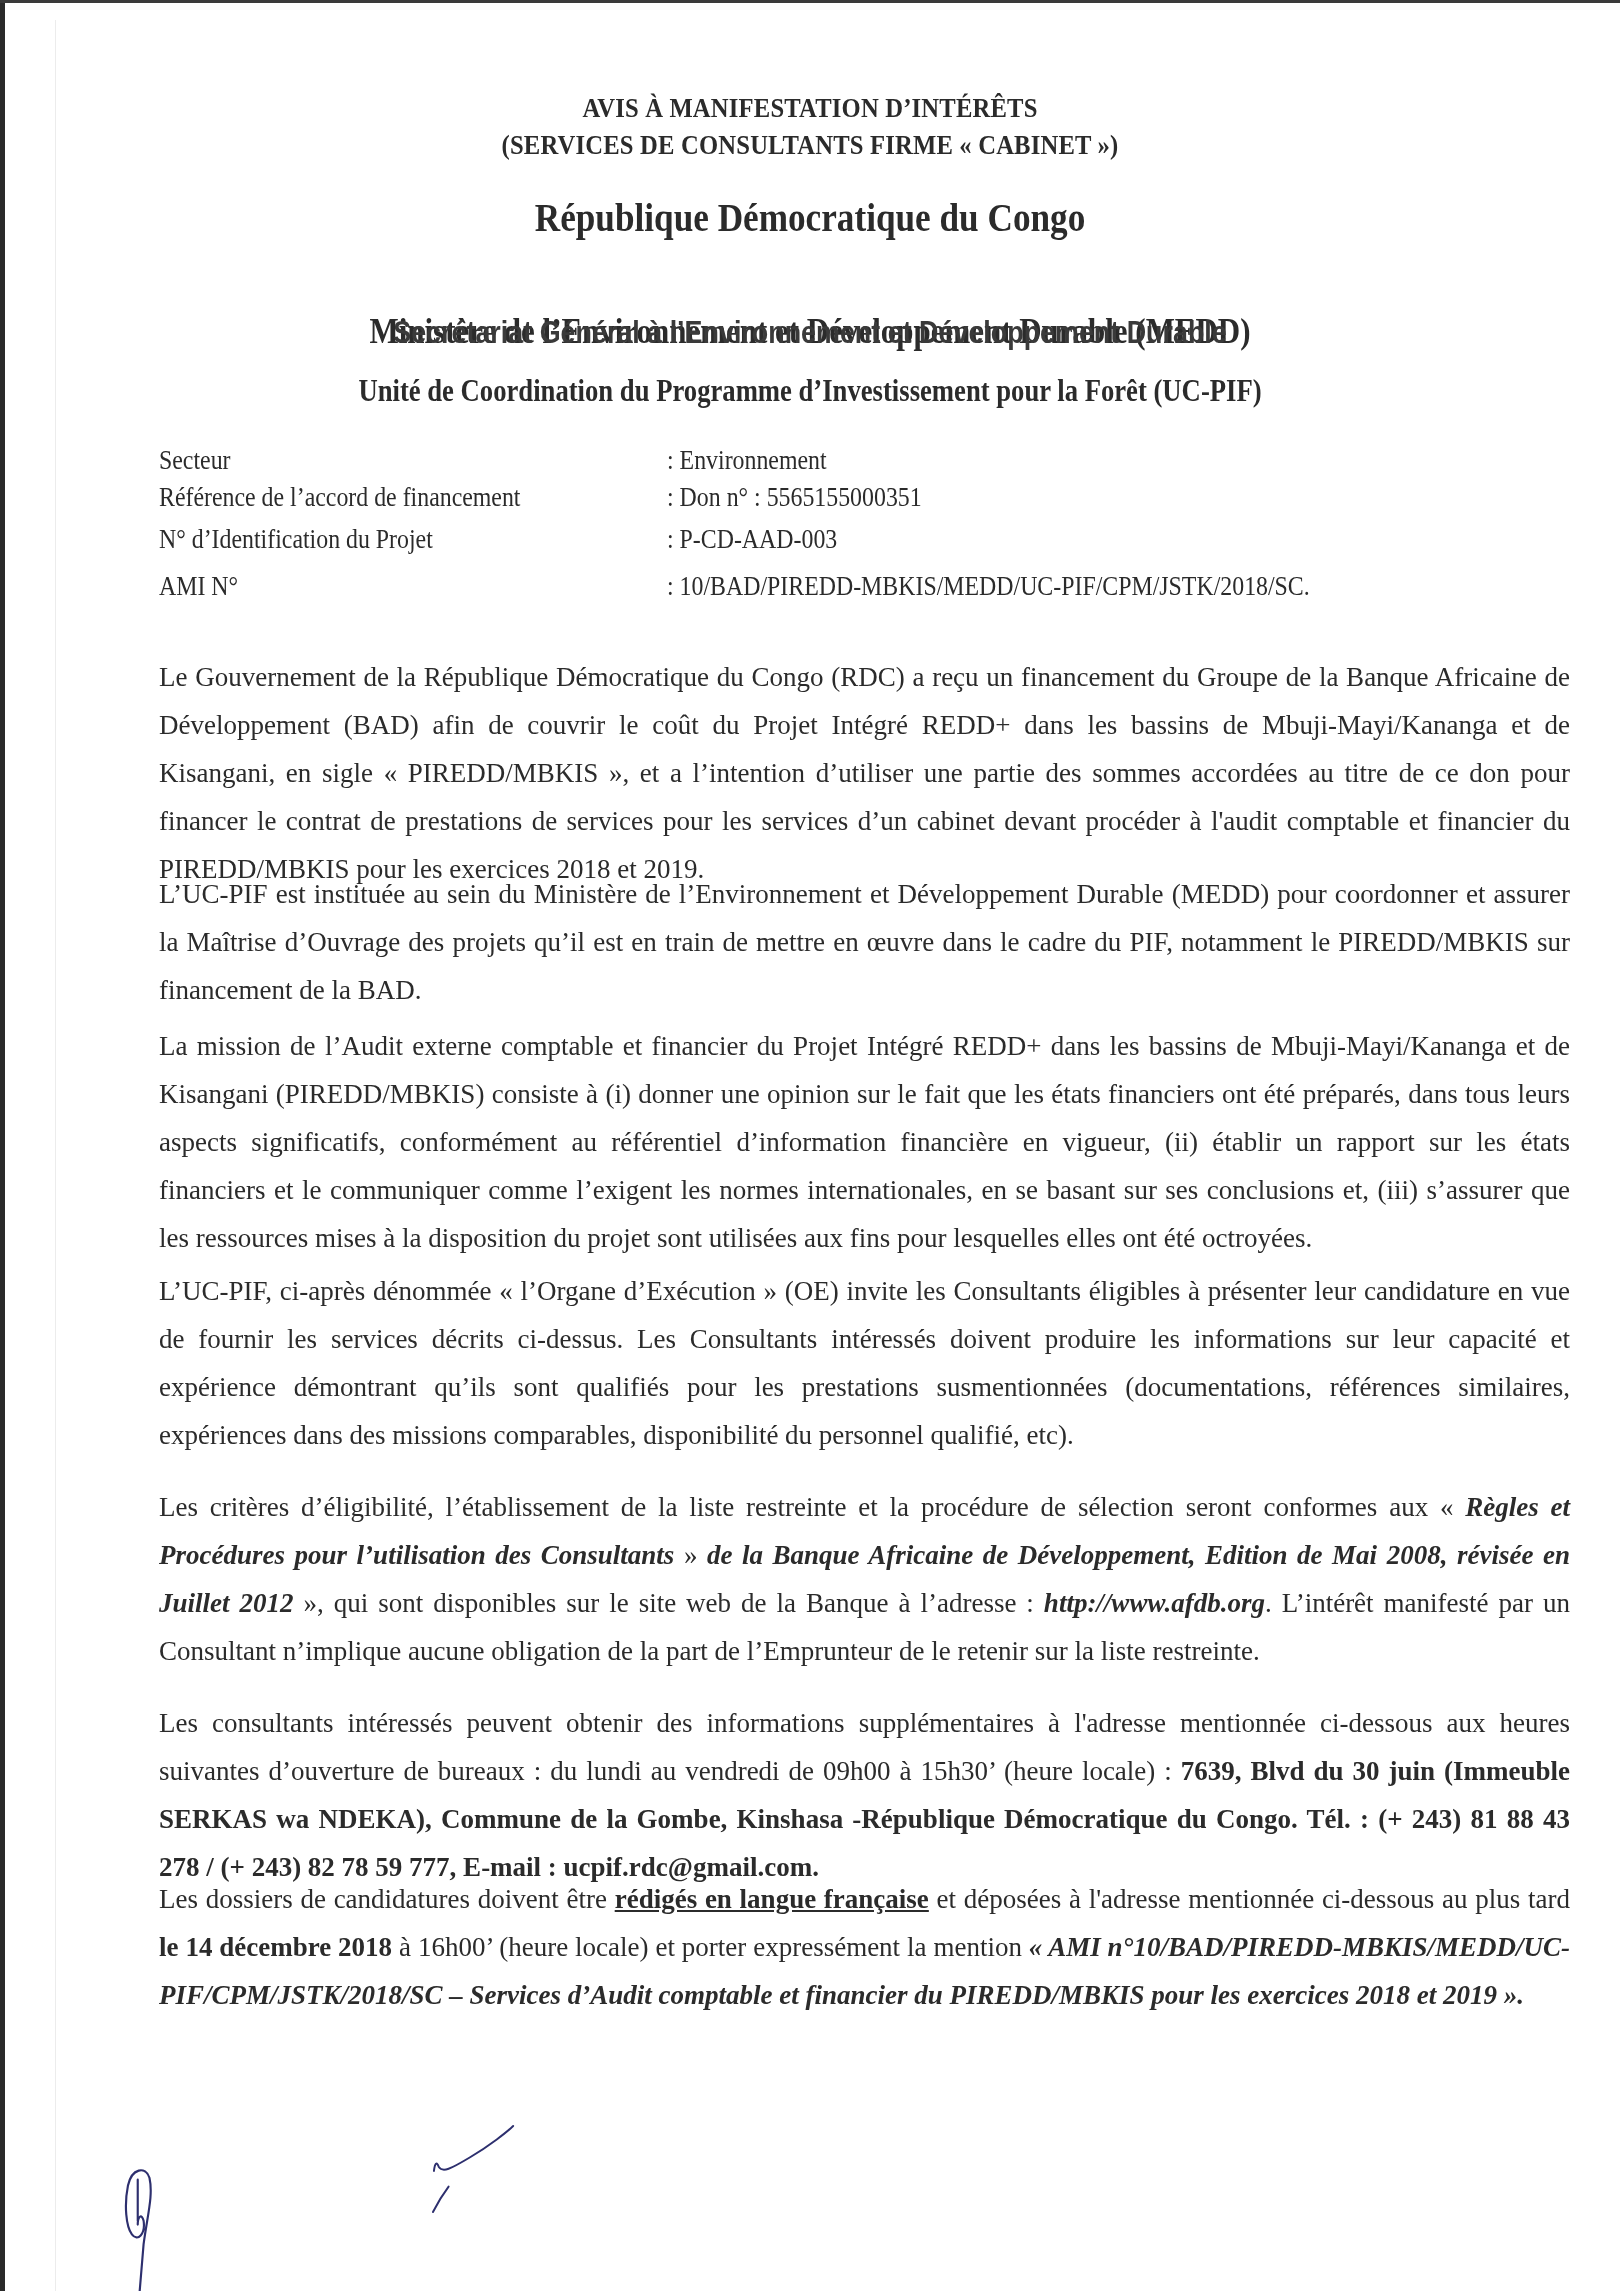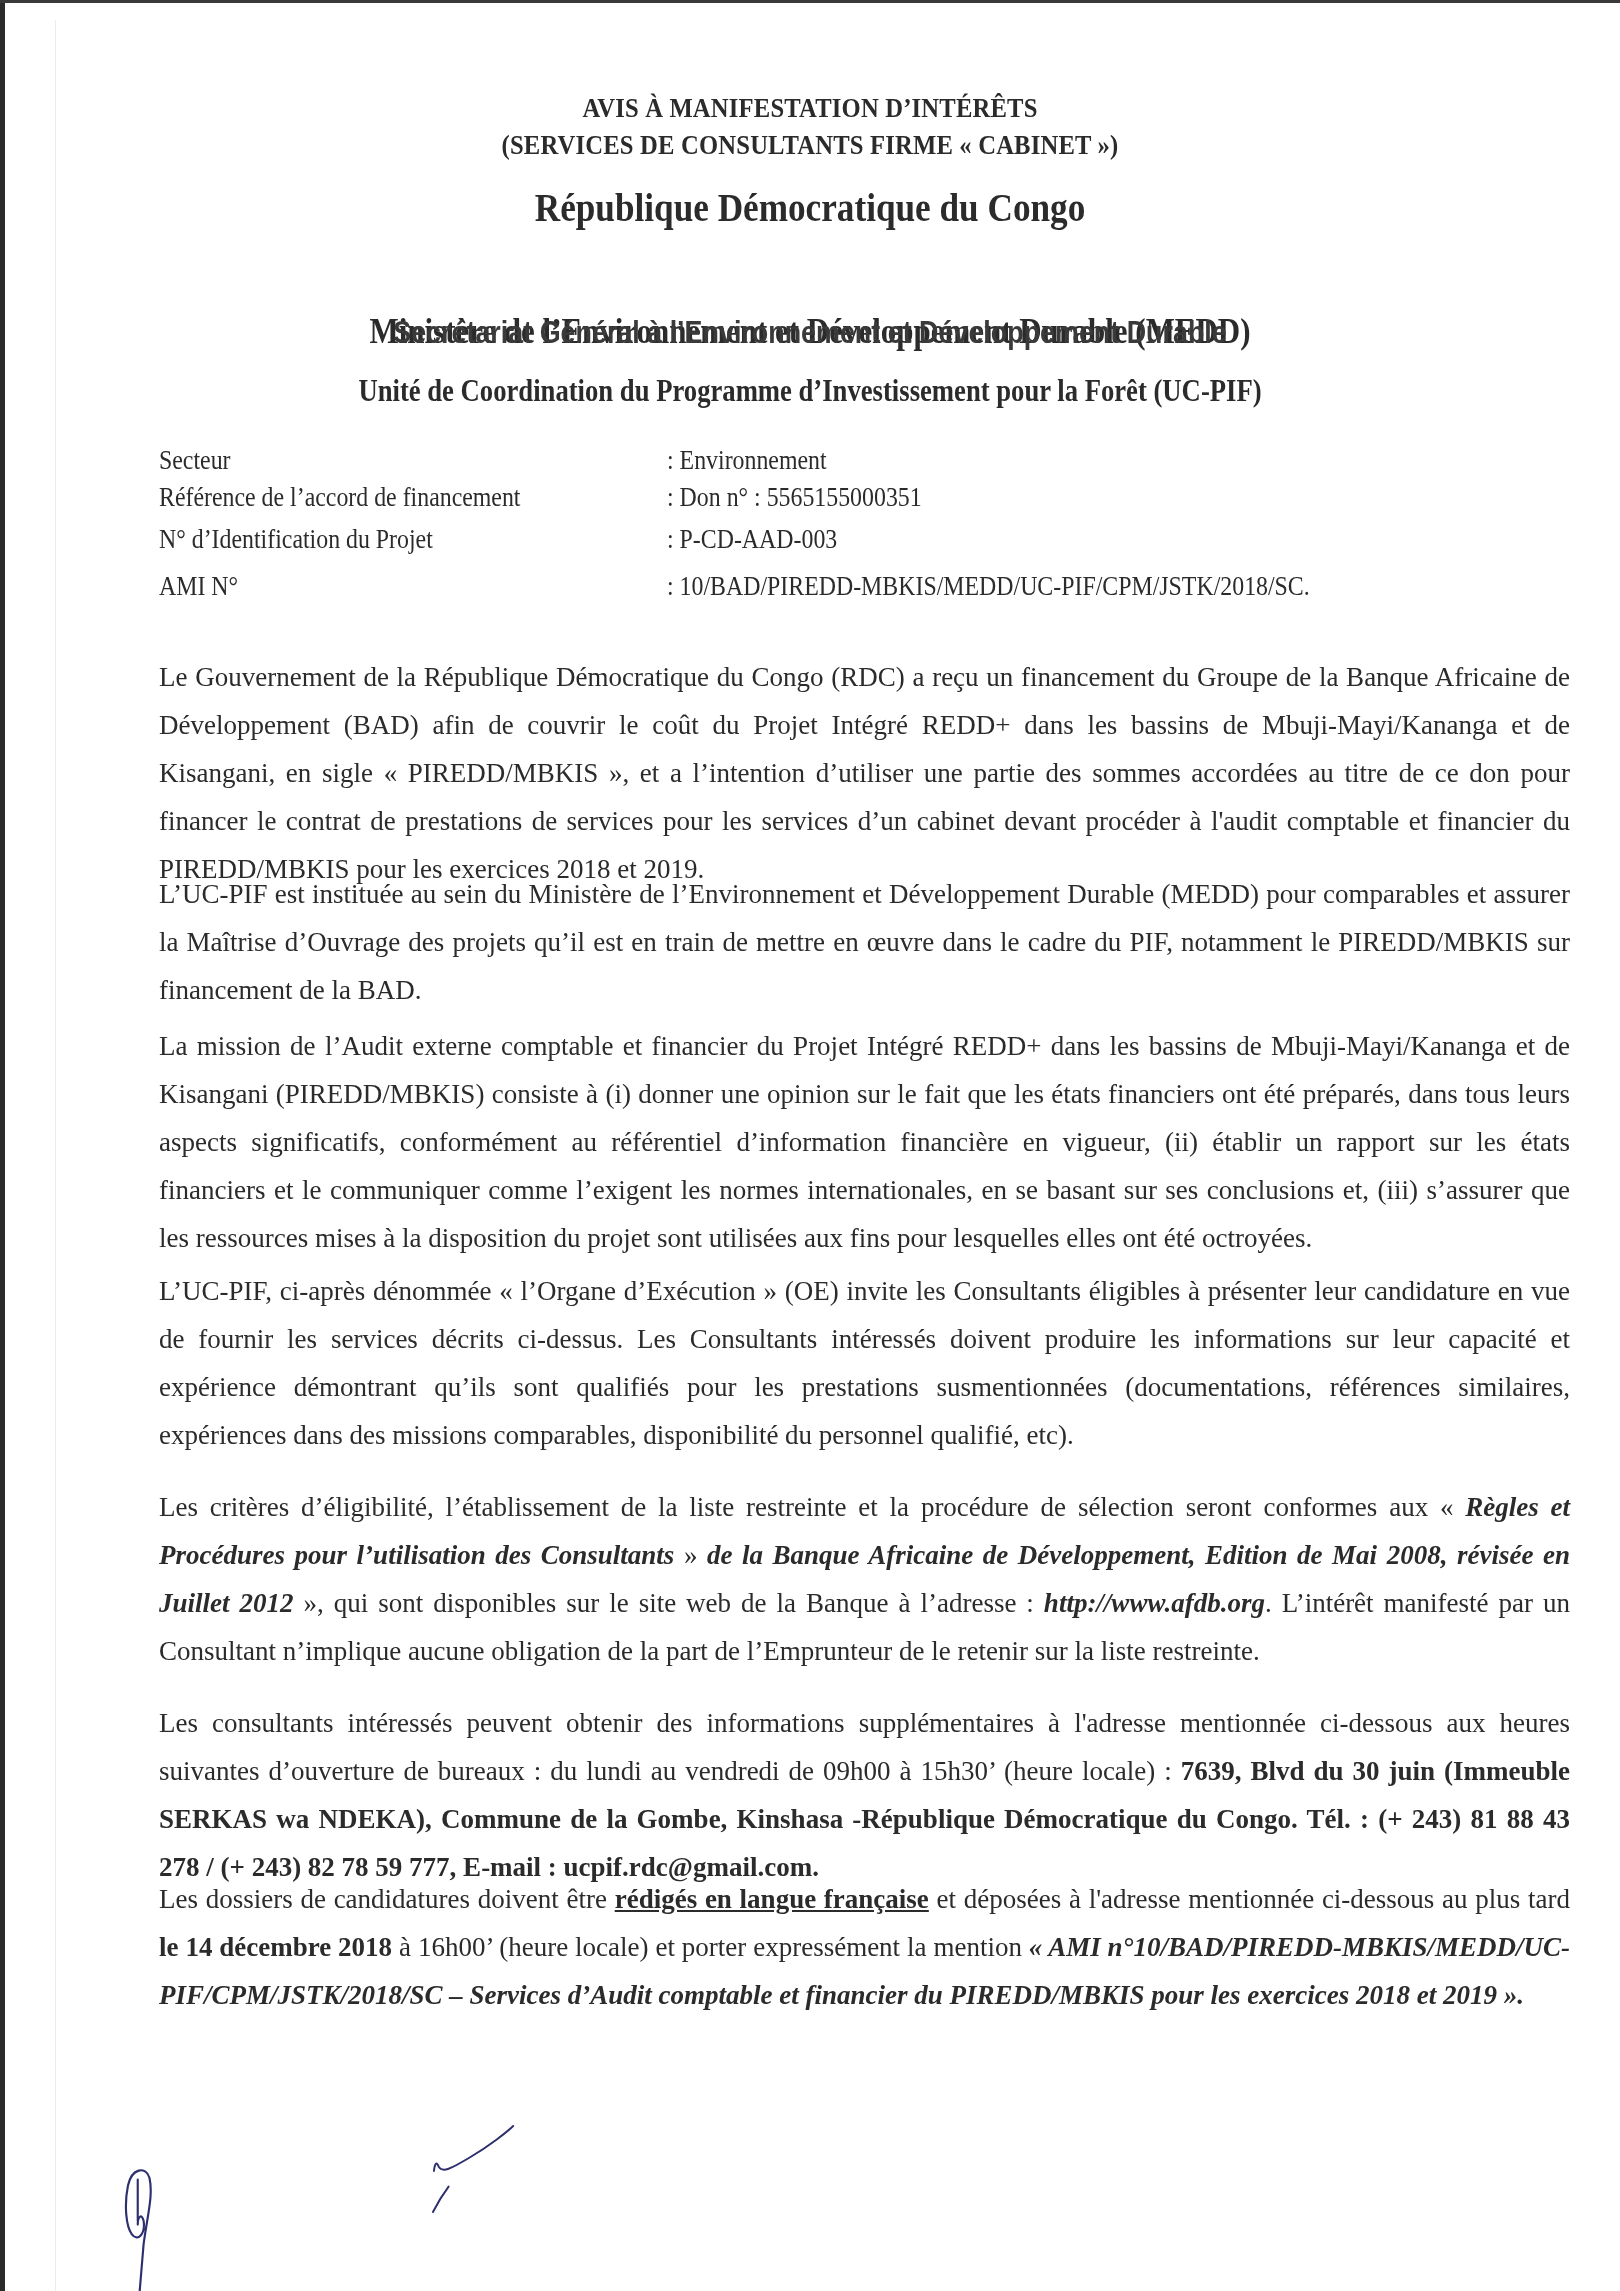--- a/index.html
+++ b/index.html
@@ -64,21 +64,21 @@
 <body>
 
 <div class="scan-edge-left"></div>
 <div class="scan-edge-top"></div>
 <div class="faint-line"></div>
 
 <div class="header" style="top:89px;">
   <div class="h-notice">AVIS À MANIFESTATION D’INTÉRÊTS</div>
   <div class="h-notice">(SERVICES DE CONSULTANTS FIRME « CABINET »)</div>
 </div>
-<div class="header" style="top:183px;">
+<div class="header" style="top:193px;">
   <div class="h-country">République Démocratique du Congo</div>
 </div>
 <div class="header" style="top:265px;margin-top:44px;">
   <div class="h-ministry">Ministère de l’Environnement et Développement Durable (MEDD)</div>
 </div>
 <div class="header" style="top:312px;text-align:center;">
   <div class="h-secretariat">Secrétariat Général à l’Environnement et Développement Durable</div>
 </div>
 <div class="header" style="top:370px;">
   <div class="h-unit">Unité de Coordination du Programme d’Investissement pour la Forêt (UC-PIF)</div>
@@ -96,21 +96,21 @@
   <span class="info-label">N° d’Identification du Projet</span>
   <span class="info-value">: P-CD-AAD-003</span>
 </div>
 <div class="info-row" style="top:570px;">
   <span class="info-label">AMI N°</span>
   <span class="info-value">: 10/BAD/PIREDD-MBKIS/MEDD/UC-PIF/CPM/JSTK/2018/SC.</span>
 </div>
 
 <p class="para" style="top:653px; margin:0;">Le Gouvernement de la République Démocratique du Congo (RDC) a reçu un financement du Groupe de la Banque Africaine de Développement (BAD) afin de couvrir  le coût du Projet Intégré REDD+ dans les bassins de Mbuji-Mayi/Kananga et de Kisangani, en sigle « PIREDD/MBKIS », et a l’intention d’utiliser une partie des sommes accordées au titre de ce don pour financer le contrat de prestations de services pour les services d’un cabinet devant procéder à l'audit comptable et financier du PIREDD/MBKIS pour les exercices 2018 et 2019.</p>
 
-<p class="para" style="top:870px; margin:0;">L’UC-PIF est instituée au sein du Ministère de l’Environnement et Développement Durable (MEDD) pour comparables et assurer la Maîtrise d’Ouvrage des projets qu’il est en train de mettre en œuvre dans le cadre du PIF, notamment le PIREDD/MBKIS sur financement de la BAD.</p>
+<p class="para" style="top:870px; margin:0;">L’UC-PIF est instituée au sein du Ministère de l’Environnement et Développement Durable (MEDD) pour coordonner et assurer la Maîtrise d’Ouvrage des projets qu’il est en train de mettre en œuvre dans le cadre du PIF, notamment le PIREDD/MBKIS sur financement de la BAD.</p>
 
 <p class="para" style="top:1022px; margin:0;">La mission de l’Audit externe comptable et financier du Projet Intégré REDD+ dans les bassins de Mbuji-Mayi/Kananga et de Kisangani (PIREDD/MBKIS) consiste à (i) donner une opinion sur le fait que les états financiers ont été préparés, dans tous leurs aspects significatifs, conformément au référentiel d’information financière en vigueur, (ii) établir un rapport sur les états financiers et le communiquer comme l’exigent les normes internationales, en se basant sur ses conclusions  et, (iii) s’assurer que les ressources mises à la disposition du projet sont utilisées aux fins pour lesquelles elles ont été octroyées.</p>
 
 <p class="para" style="top:1267px; margin:0;">L’UC-PIF, ci-après dénommée « l’Organe d’Exécution » (OE) invite les Consultants éligibles à présenter leur candidature en vue de fournir les services décrits ci-dessus. Les Consultants intéressés doivent produire les informations sur leur capacité et expérience démontrant qu’ils sont qualifiés pour les prestations susmentionnées (documentations, références similaires, expériences dans des missions comparables, disponibilité du personnel qualifié, etc).</p>
 
 <p class="para" style="top:1483px; margin:0;"><span>Les critères d’éligibilité, l’établissement de la liste restreinte et la procédure de sélection seront conformes aux « </span><span class="bi">Règles et Procédures pour l’utilisation des Consultants</span><span> » </span><span class="bi">de la Banque Africaine de Développement, Edition de Mai 2008, révisée en Juillet 2012</span><span> », qui sont disponibles sur le site web de la Banque à l’adresse : </span><span class="bi">http://www.afdb.org</span><span>. L’intérêt manifesté par un Consultant n’implique aucune obligation de la part de l’Emprunteur de le retenir sur la liste restreinte.</span></p>
 
 <p class="para" style="top:1699px; margin:0;"><span>Les consultants intéressés peuvent obtenir des informations supplémentaires à l'adresse mentionnée ci-dessous aux heures suivantes d’ouverture de bureaux : du lundi au vendredi de 09h00 à 15h30’ (heure locale) : </span><span class="bold">7639, Blvd du 30 juin (Immeuble SERKAS wa NDEKA), Commune de la Gombe, Kinshasa -République Démocratique du Congo. Tél. : (+ 243) 81 88 43 278 / (+ 243) 82 78 59 777, E-mail   : ucpif.rdc@gmail.com.</span></p>
 
 <p class="para" style="top:1875px; margin:0;"><span>Les dossiers de candidatures doivent être </span><span class="uline">rédigés en langue française</span><span> et déposées à l'adresse mentionnée ci-dessous au plus tard </span><span class="bold">le 14 décembre 2018</span><span> à 16h00’ (heure locale) et porter expressément la mention </span><span class="bi">« AMI n°10/BAD/PIREDD-MBKIS/MEDD/UC-PIF/CPM/JSTK/2018/SC – Services d’Audit comptable et financier du PIREDD/MBKIS pour les exercices 2018 et 2019 ».</span></p>

